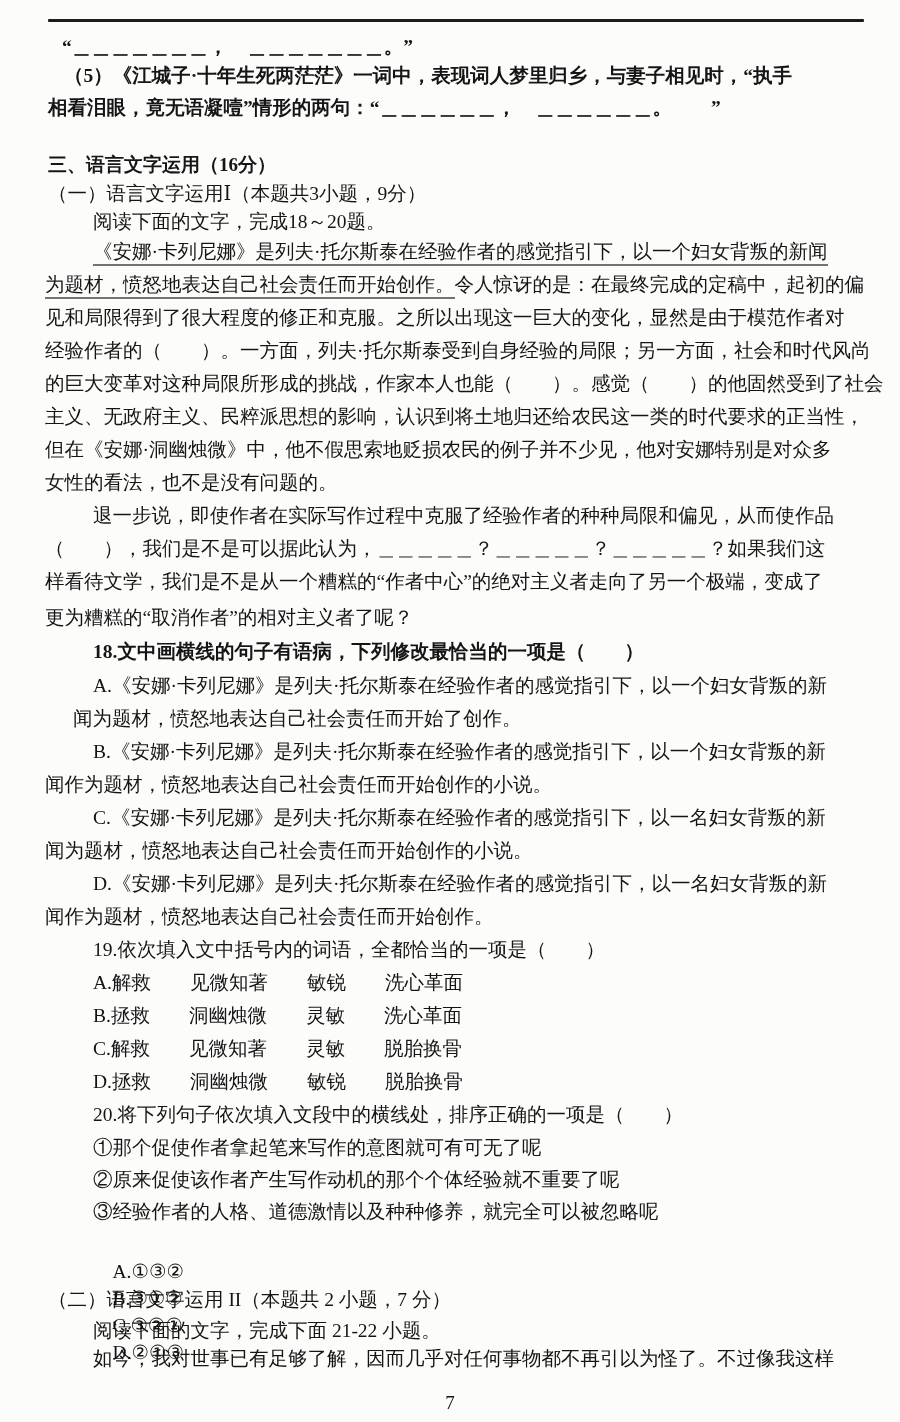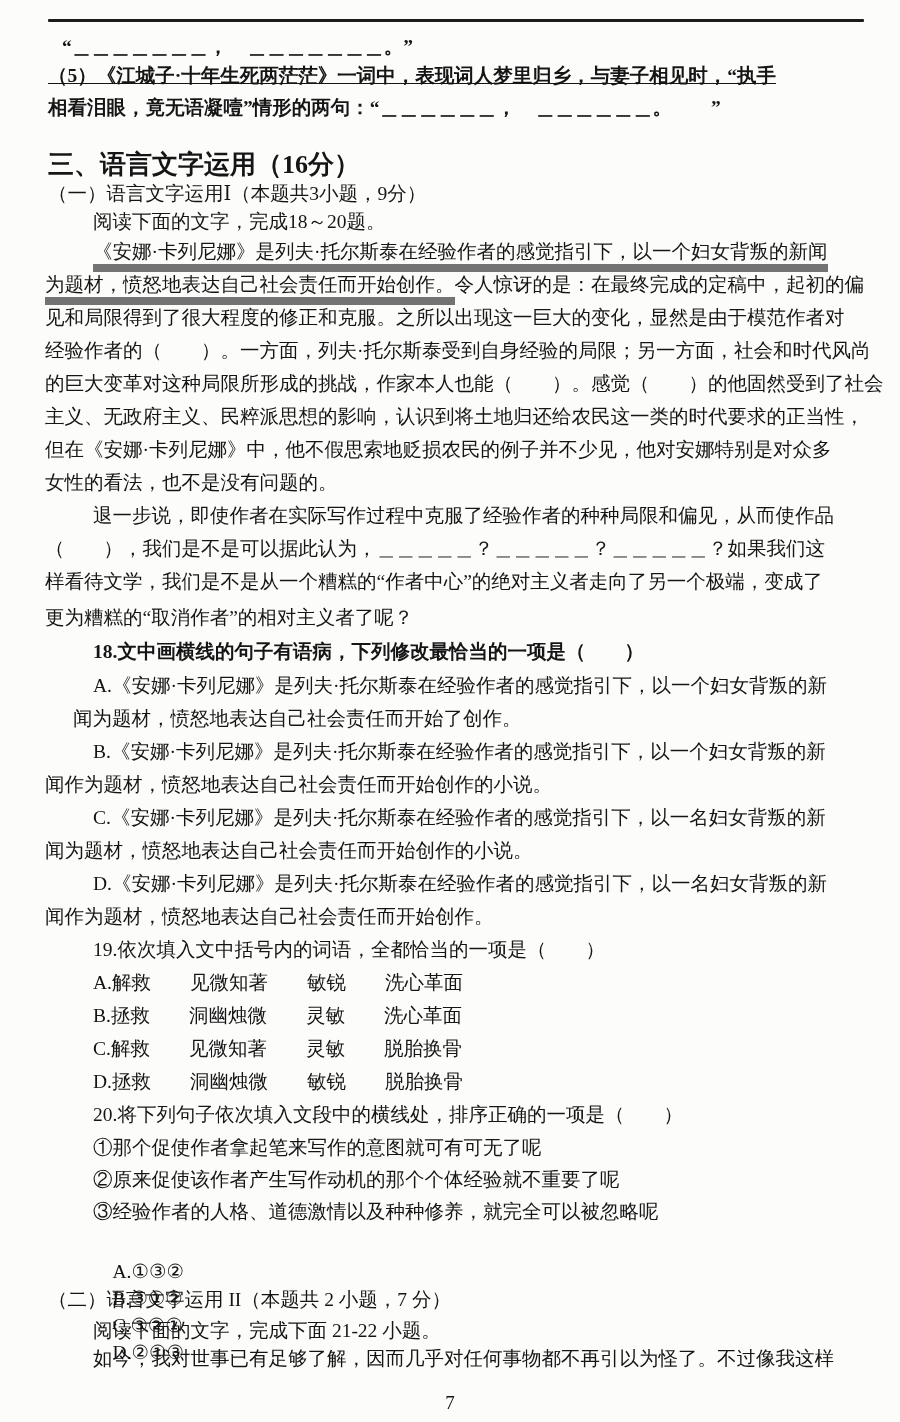--- a/index.html
+++ b/index.html
@@ -3,51 +3,51 @@
 <meta charset="utf-8">
 <style>
   html,body{margin:0;padding:0;background:#e8e8e8;}
   .page{
     position:relative;width:900px;height:1422px;margin:0 auto;
     background:#fcfcfb;color:#151515;overflow:hidden;
     font-family:"Liberation Serif","DejaVu Serif",serif;
   }
   .ln{position:absolute;white-space:pre;font-size:19.5px;line-height:27px;}
   .b{font-weight:bold;}
-  .hd{font-size:26px;}
-  .u{border-bottom:8px solid #737373;padding-bottom:2px;margin-top:31px;}
+  .hd{font-size:19px;}
+  .u{border-bottom:2px solid #737373;padding-bottom:2px;margin-top:31px;}
   .rule{position:absolute;left:48px;top:19px;width:816px;height:3px;background:#1c1c1c;border-radius:1px;}
   .ans span{display:inline-block;}
   .ans .w1{width:197px;}
   .ans .w2{width:152px;}
   .ans .w3{width:186px;}
   .pgnum{position:absolute;left:0;top:1392px;width:100%;text-align:center;font-size:19px;}
 </style>
 </head>
 <body>
 
 <div class="page">
 
   <div class="rule"></div>
 
   <div class="ln b" style="top:33px;left:62px;">“＿＿＿＿＿＿＿，　＿＿＿＿＿＿＿。”</div>
-  <div class="ln b" style="top:62px;left:48px;text-decoration:underline;">（5）《江城子·十年生死两茫茫》一词中，表现词人梦里归乡，与妻子相见时，“执手</div>
+  <div class="ln b" style="top:62px;left:64px;">（5）《江城子·十年生死两茫茫》一词中，表现词人梦里归乡，与妻子相见时，“执手</div>
   <div class="ln b" style="top:94px;left:48px;">相看泪眼，竟无语凝噎”情形的两句：“＿＿＿＿＿＿，　＿＿＿＿＿＿。　　”</div>
 
   <div class="ln b hd" style="top:151px;left:48px;">三、语言文字运用（16分）</div>
   <div class="ln" style="top:180px;left:48px;">（一）语言文字运用Ⅰ（本题共3小题，9分）</div>
   <div class="ln" style="top:208px;left:93px;">阅读下面的文字，完成18～20题。</div>
 
   <div class="ln" style="top:238px;left:93px;"><span class="u">《安娜·卡列尼娜》是列夫·托尔斯泰在经验作者的感觉指引下，以一个妇女背叛的新闻</span></div>
   <div class="ln" style="top:271px;left:45px;"><span class="u">为题材，愤怒地表达自己社会责任而开始创作。</span><span>令人惊讶的是：在最终完成的定稿中，起初的偏</span></div>
   <div class="ln" style="top:304px;left:45px;">见和局限得到了很大程度的修正和克服。之所以出现这一巨大的变化，显然是由于模范作者对</div>
   <div class="ln" style="top:337px;left:45px;font-family:Liberation Serif, serif;">经验作者的（　　）。一方面，列夫·托尔斯泰受到自身经验的局限；另一方面，社会和时代风尚</div>
   <div class="ln" style="top:370px;left:45px;">的巨大变革对这种局限所形成的挑战，作家本人也能（　　）。感觉（　　）的他固然受到了社会</div>
   <div class="ln" style="top:403px;left:45px;">主义、无政府主义、民粹派思想的影响，认识到将土地归还给农民这一类的时代要求的正当性，</div>
-  <div class="ln" style="top:436px;left:45px;">但在《安娜·卡列尼娜》中，他不假思索地贬损农民的例子并不少见，他对安娜特别是对众多</div>
+  <div class="ln" style="top:436px;left:45px;">但在《安娜·洞幽烛微》中，他不假思索地贬损农民的例子并不少见，他对安娜特别是对众多</div>
   <div class="ln" style="top:469px;left:45px;">女性的看法，也不是没有问题的。</div>
   <div class="ln" style="top:502px;left:93px;">退一步说，即使作者在实际写作过程中克服了经验作者的种种局限和偏见，从而使作品</div>
   <div class="ln" style="top:535px;left:45px;">（　　），我们是不是可以据此认为，＿＿＿＿＿？＿＿＿＿＿？＿＿＿＿＿？如果我们这</div>
   <div class="ln" style="top:568px;left:45px;">样看待文学，我们是不是从一个糟糕的“作者中心”的绝对主义者走向了另一个极端，变成了</div>
   <div class="ln" style="top:604px;left:45px;">更为糟糕的“取消作者”的相对主义者了呢？</div>
 
   <div class="ln" style="top:638px;left:93px;font-weight:bold;">18.文中画横线的句子有语病，下列修改最恰当的一项是（　　）</div>
   <div class="ln" style="top:672px;left:93px;">A.《安娜·卡列尼娜》是列夫·托尔斯泰在经验作者的感觉指引下，以一个妇女背叛的新</div>
   <div class="ln" style="top:705px;left:45px;margin-left:28px;">闻为题材，愤怒地表达自己社会责任而开始了创作。</div>
   <div class="ln" style="top:738px;left:93px;">B.《安娜·卡列尼娜》是列夫·托尔斯泰在经验作者的感觉指引下，以一个妇女背叛的新</div>

